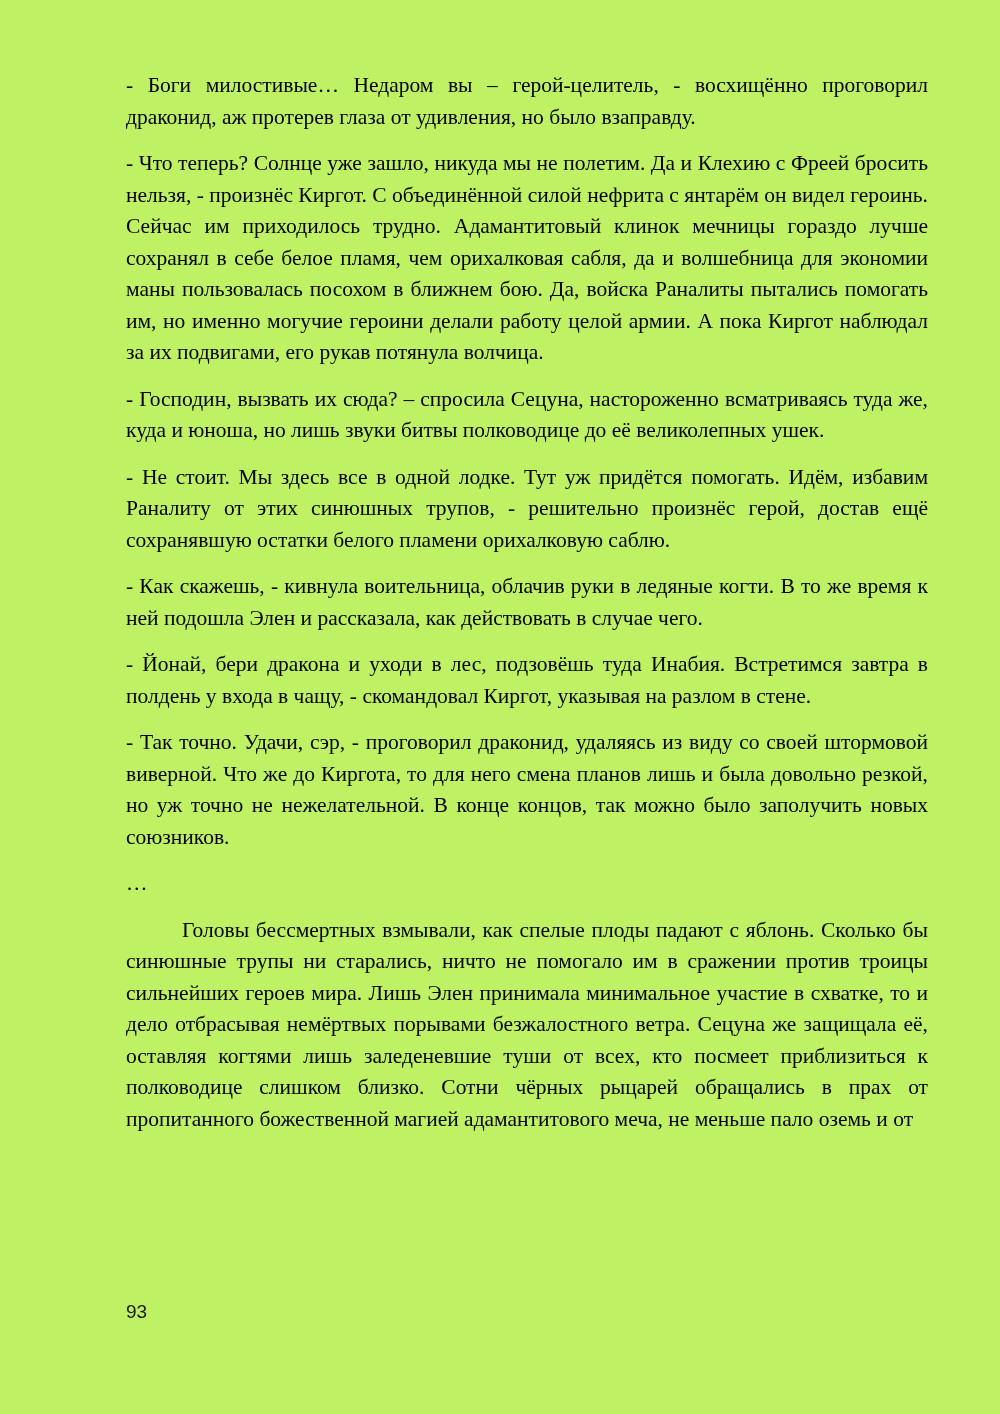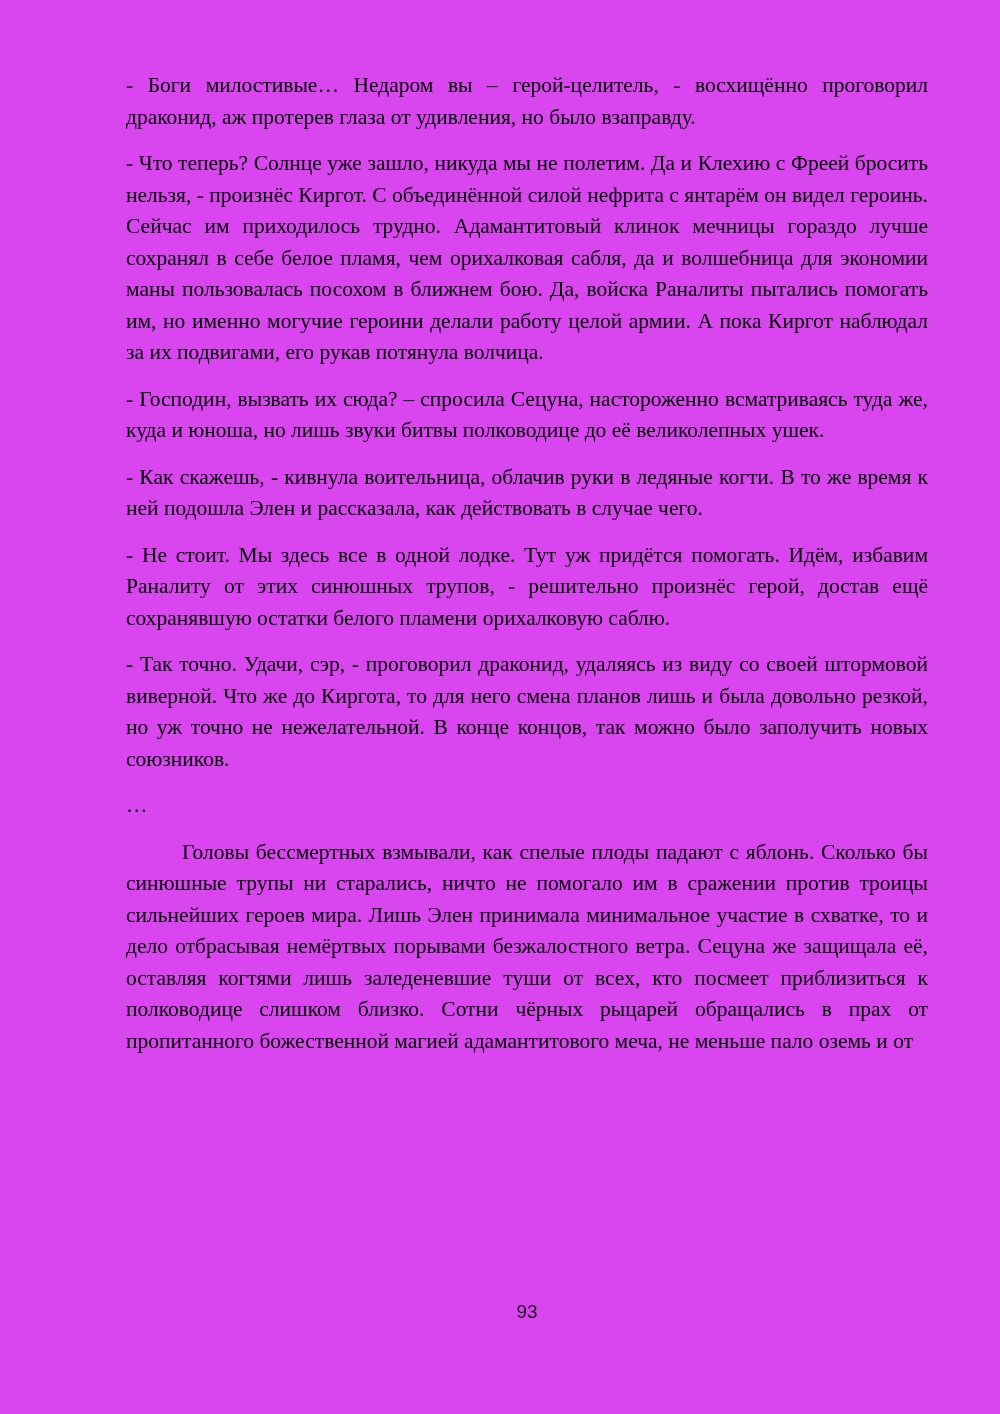--- a/index.html
+++ b/index.html
@@ -4,21 +4,21 @@
 <style>
   html, body {
     margin: 0;
     padding: 0;
     background: #ffffff;
   }
   .page {
     position: relative;
     width: 1000px;
     height: 1414px;
-    background: #d946ef;
+    background: #bef264;
     overflow: hidden;
     font-family: "Liberation Serif", "DejaVu Serif", serif;
     color: #000000;
   }
   .content {
     position: absolute;
     top: 70px;
     left: 126px;
     width: 802px;
     font-size: 21.5px;
@@ -30,35 +30,36 @@
     padding: 0;
   }
   .para.indent {
     text-indent: 56px;
   }
   .footer {
     position: absolute;
     top: 1300px;
     left: 126px;
     width: 802px;
-    text-align: center;
+    text-align: left;
     font-family: "Liberation Sans", sans-serif;
     font-size: 19px;
     line-height: 24px;
     color: #1a1a1a;
   }
 </style>
 </head>
 <body>
 
 <div class="page">
   <div class="content">
     <p class="para">- Боги милостивые… Недаром вы – герой-целитель, - восхищённо проговорил драконид, аж протерев глаза от удивления, но было взаправду.</p>
     <p class="para">- Что теперь? Солнце уже зашло, никуда мы не полетим. Да и Клехию с Фреей бросить нельзя, - произнёс Киргот. С объединённой силой нефрита с янтарём он видел героинь. Сейчас им приходилось трудно. Адамантитовый клинок мечницы гораздо лучше сохранял в себе белое пламя, чем орихалковая сабля, да и волшебница для экономии маны пользовалась посохом в ближнем бою. Да, войска Раналиты пытались помогать им, но именно могучие героини делали работу целой армии. А пока Киргот наблюдал за их подвигами, его рукав потянула волчица.</p>
     <p class="para">- Господин, вызвать их сюда? – спросила Сецуна, настороженно всматриваясь туда же, куда и юноша, но лишь звуки битвы полководице до её великолепных ушек.</p>
+    <p class="para">- Не стоит. Мы здесь все в одной лодке. Тут уж придётся помогать. Идём, избавим Раналиту от этих синюшных трупов, - решительно произнёс герой, достав ещё сохранявшую остатки белого пламени орихалковую саблю.</p>
     <p class="para">- Как скажешь, - кивнула воительница, облачив руки в ледяные когти. В то же время к ней подошла Элен и рассказала, как действовать в случае чего.</p>
-    <p class="para">- Не стоит. Мы здесь все в одной лодке. Тут уж придётся помогать. Идём, избавим Раналиту от этих синюшных трупов, - решительно произнёс герой, достав ещё сохранявшую остатки белого пламени орихалковую саблю.</p>
+    <p class="para">- Йонай, бери дракона и уходи в лес, подзовёшь туда Инабия. Встретимся завтра в полдень у входа в чащу, - скомандовал Киргот, указывая на разлом в стене.</p>
     <p class="para">- Так точно. Удачи, сэр, - проговорил драконид, удаляясь из виду со своей штормовой виверной. Что же до Киргота, то для него смена планов лишь и была довольно резкой, но уж точно не нежелательной. В конце концов, так можно было заполучить новых союзников.</p>
     <p class="para">…</p>
     <p class="para indent">Головы бессмертных взмывали, как спелые плоды падают с яблонь. Сколько бы синюшные трупы ни старались, ничто не помогало им в сражении против троицы сильнейших героев мира. Лишь Элен принимала минимальное участие в схватке, то и дело отбрасывая немёртвых порывами безжалостного ветра. Сецуна же защищала её, оставляя когтями лишь заледеневшие туши от всех, кто посмеет приблизиться к полководице слишком близко. Сотни чёрных рыцарей обращались в прах от пропитанного божественной магией адамантитового меча, не меньше пало оземь и от</p>
   </div>
   <div class="footer">93</div>
 </div>
 
 </body></html>

